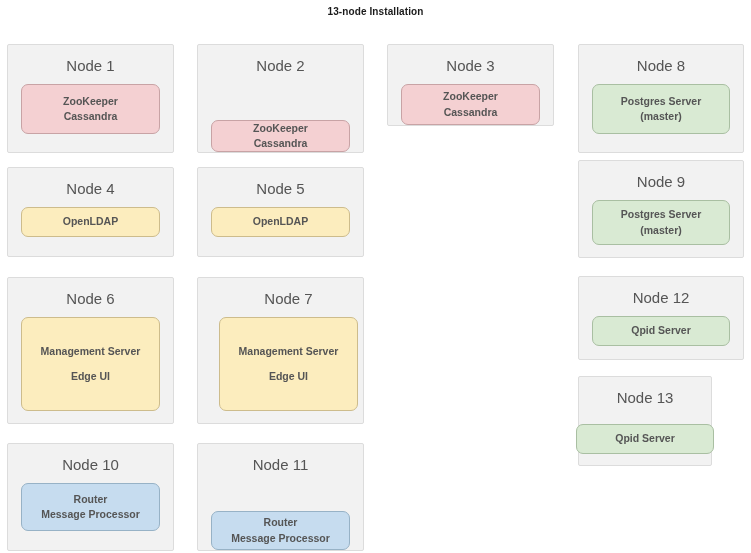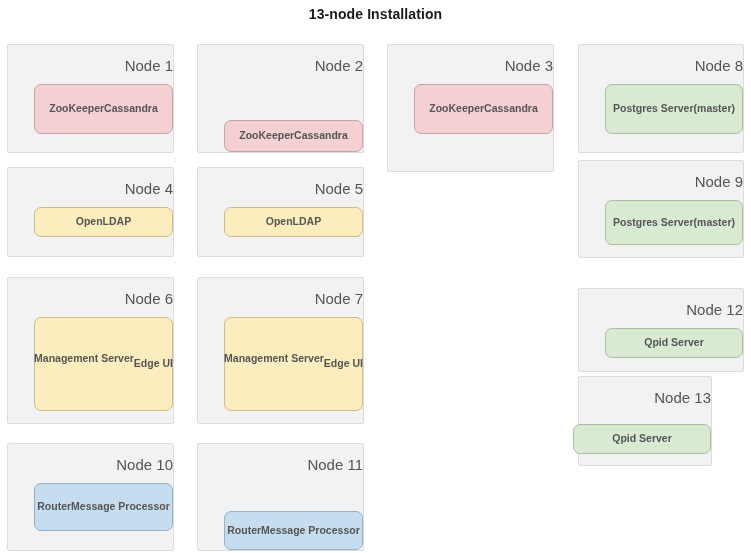--- a/index.html
+++ b/index.html
@@ -13,49 +13,50 @@
     position: relative;
     font-family: "Liberation Sans", sans-serif;
     overflow: hidden;
   }
   #page-title {
     position: absolute;
     top: 6px;
     left: 0;
     width: 751px;
     text-align: center;
-    font-size: 14px;
+    font-size: 10px;
     font-weight: bold;
     color: #1a1a1a;
     letter-spacing: 0.1px;
   }
   .node-card {
     position: absolute;
     box-sizing: border-box;
     background: #f2f2f2;
     border: 1px solid #dcdcdc;
     border-radius: 2px;
     display: flex;
     flex-direction: column;
-    align-items: flex-end;
+    align-items: center;
   }
   .node-label {
     font-size: 15px;
     color: #555555;
     line-height: 1;
     margin-top: 13px;
     margin-bottom: 0;
     text-align: center;
     font-weight: normal;
   }
   .service-box {
     box-sizing: border-box;
     border: 1px solid;
     border-radius: 7px;
     display: flex;
+    flex-direction: column;
     align-items: center;
     justify-content: center;
     font-size: 10.5px;
     font-weight: bold;
     color: #555555;
     text-align: center;
     line-height: 1.05;
   }
   .service-box .svc-line {
     display: block;
@@ -81,21 +82,21 @@
 </div>
 
 <div class="node-card" style="left:197px; top:44px; width:167px; height:109px;gap:36px;">
   <div class="node-label">Node 2</div>
   <div class="service-box sv-pink" style="width:139px; height:50px; margin-top:11px;">
     <span class="svc-line">ZooKeeper</span>
     <span class="svc-line">Cassandra</span>
   </div>
 </div>
 
-<div class="node-card" style="left:387px; top:44px; width:167px; height:128px;">
+<div class="node-card" style="left:387px; top:44px; width:167px; height:82px;">
   <div class="node-label">Node 3</div>
   <div class="service-box sv-pink" style="width:139px; height:50px; margin-top:11px;">
     <span class="svc-line">ZooKeeper</span>
     <span class="svc-line">Cassandra</span>
   </div>
 </div>
 
 <div class="node-card" style="left:578px; top:44px; width:166px; height:109px;">
   <div class="node-label">Node 8</div>
   <div class="service-box sv-green" style="width:138px; height:50px; margin-top:11px;">
@@ -135,21 +136,21 @@
 </div>
 
 <div class="node-card" style="left:197px; top:277px; width:167px; height:147px;padding-left:16px;">
   <div class="node-label">Node 7</div>
   <div class="service-box sv-yellow" style="width:139px; height:94px; margin-top:11px;">
     <span class="svc-line" style="margin-bottom:12px;">Management Server</span>
     <span class="svc-line">Edge UI</span>
   </div>
 </div>
 
-<div class="node-card" style="left:578px; top:288px; width:166px; height:84px;">
+<div class="node-card" style="left:578px; top:276px; width:166px; height:84px;">
   <div class="node-label">Node 12</div>
   <div class="service-box sv-green" style="width:138px; height:30px; margin-top:11px;">
     <span class="svc-line">Qpid Server</span>
   </div>
 </div>
 
 <div class="node-card" style="left:7px; top:443px; width:167px; height:108px;">
   <div class="node-label">Node 10</div>
   <div class="service-box sv-blue" style="width:139px; height:48px; margin-top:11px;">
     <span class="svc-line">Router</span>

